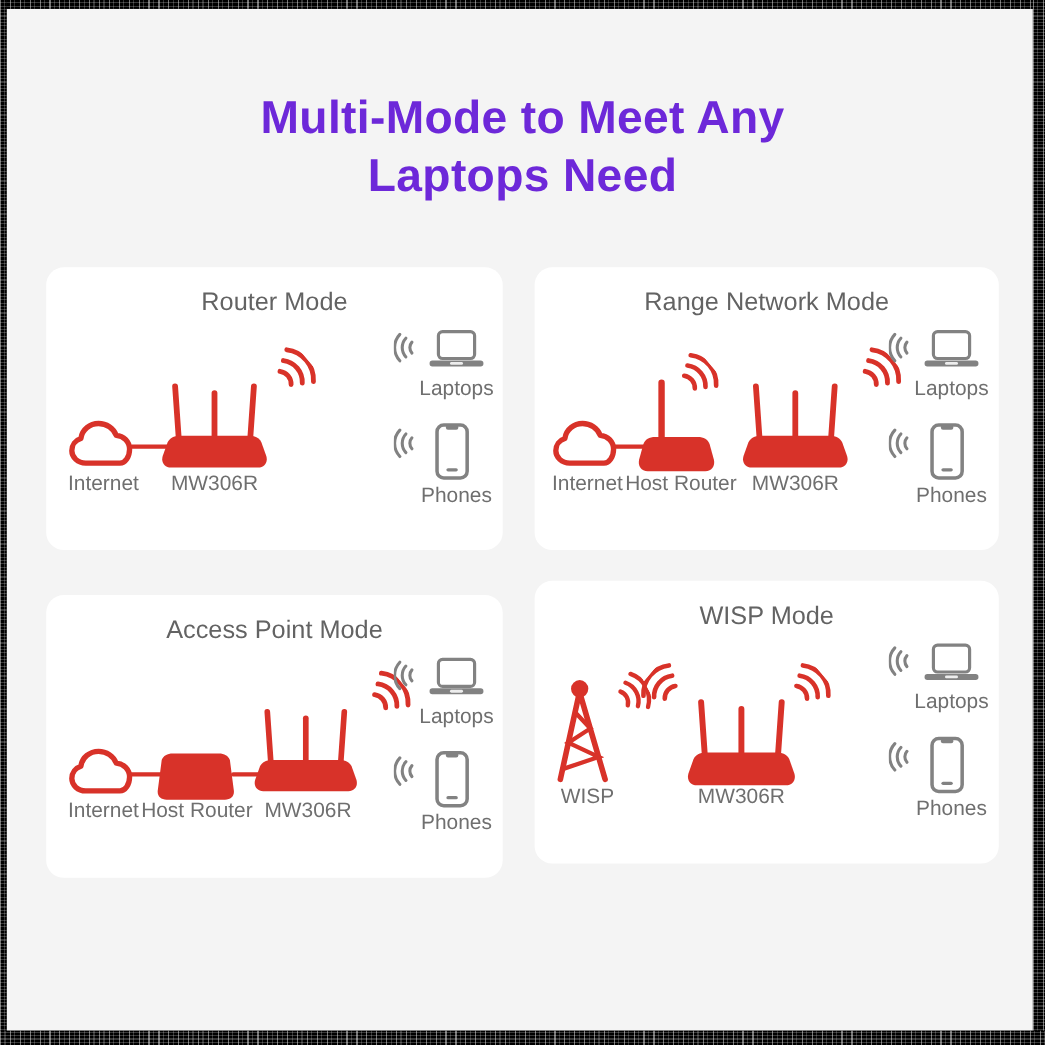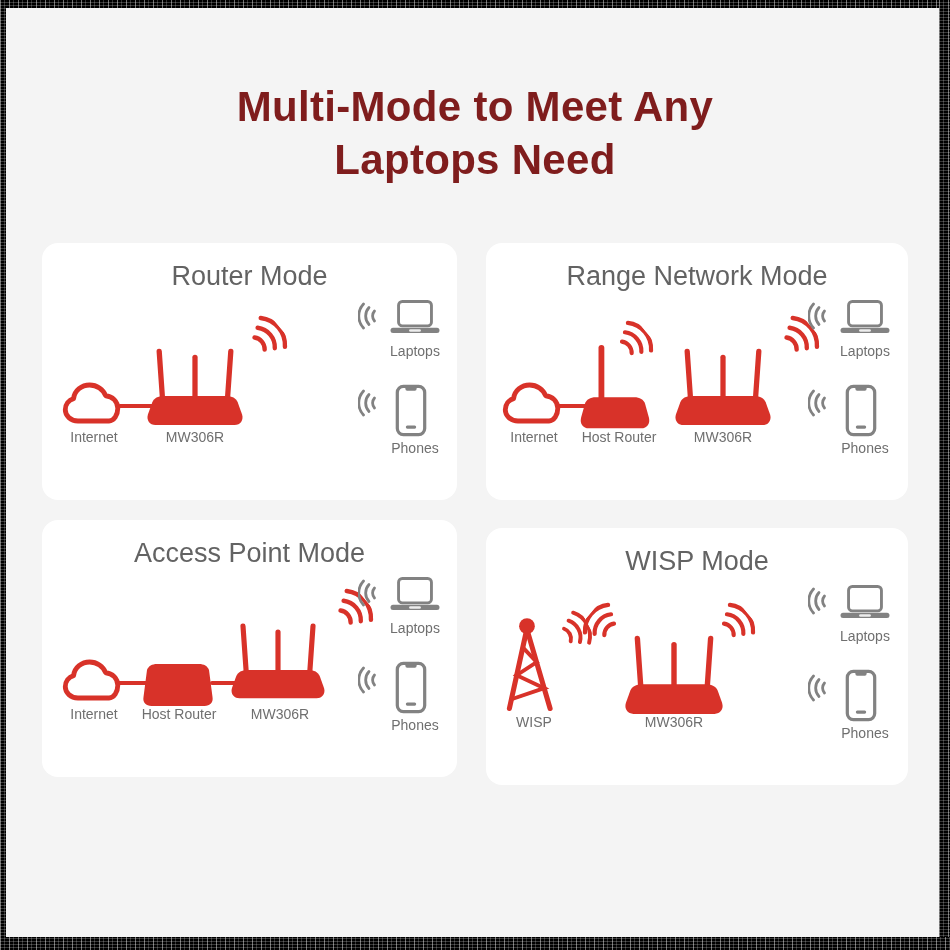--- a/index.html
+++ b/index.html
@@ -17,32 +17,32 @@
       #141414;
   }
   .noise-top{top:0;left:0;right:0;height:8px;}
   .noise-left{top:0;left:0;bottom:0;width:6px;}
   .noise-right{top:0;right:0;bottom:0;width:11px;}
   .noise-bottom{left:0;right:0;bottom:0;height:13px;}
 
   .page-title{
     position:absolute;top:80px;left:0;width:100%;margin:0;
     text-align:center;font-size:42px;line-height:53px;font-weight:bold;
-    color:#7f1d1d;letter-spacing:.3px;z-index:1;
+    color:#6d28d9;letter-spacing:.3px;z-index:1;
   }
 
   .card{
     position:absolute;background:#ffffff;border-radius:16px;z-index:1;
   }
   .ct{
     position:absolute;top:18px;left:0;right:0;margin:0;
-    text-align:center;font-size:27px;font-weight:400;color:#636363;
+    text-align:center;font-size:23px;font-weight:400;color:#636363;
   }
   .lbl{
-    position:absolute;text-align:center;font-size:14px;color:#6f6f6f;z-index:3;
+    position:absolute;text-align:center;font-size:19px;color:#6f6f6f;z-index:3;
   }
   .el{position:absolute;display:block;z-index:2;}
   .red{color:#d83229;}
   .gray{color:#828282;}
   .link{position:absolute;height:3.5px;background:#d83229;border-radius:2px;z-index:0;}
   
   .wave-tr{transform:rotate(-40deg) scaleX(-1);}   
   .wave-r {transform:rotate(-28deg) scaleX(-1);}   
   .wave-tl{transform:rotate(40deg);}               
 </style>
@@ -169,21 +169,21 @@
   <div class="lbl" style="left:324px;top:100px;width:110px">Laptops</div>
   <svg class="el gray" style="left:322px;top:146px;width:24px;height:28px">
       <use href="#i-wifi"></use>
     </svg>
   <svg class="el gray" style="left:358px;top:141px;width:34px;height:53px">
       <use href="#i-phone"></use>
     </svg>
   <div class="lbl" style="left:324px;top:197px;width:110px">Phones</div>
 </section>
 
-<section class="card" style="left:42px;top:520px;width:415px;height:257px">
+<section class="card" style="left:42px;top:541px;width:415px;height:257px">
   <h2 class="ct">Access Point Mode</h2>
   <div class="link" style="left:74px;top:161px;width:40px"></div>
   <div class="link" style="left:168px;top:161px;width:45px"></div>
   <svg class="el red" style="left:16px;top:134px;width:70px;height:53px">
       <use href="#i-cloud"></use>
     </svg>
   <div class="lbl" style="left:2px;top:186px;width:100px">Internet</div>
   <svg class="el red" style="left:96px;top:140px;width:80px;height:50px">
       <use href="#i-hostbox"></use>
     </svg>

